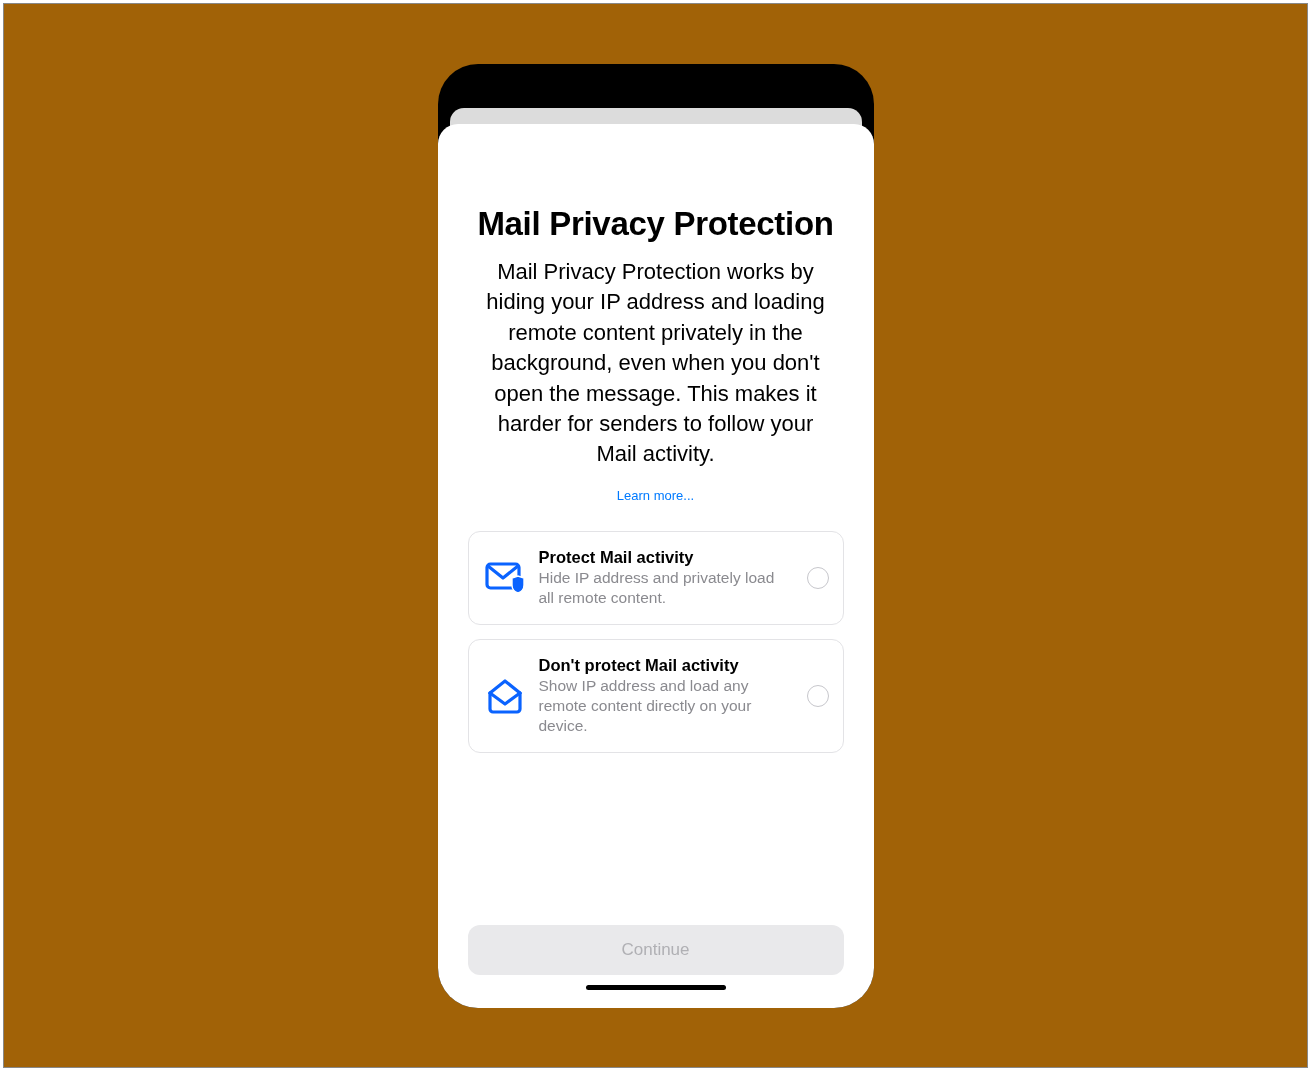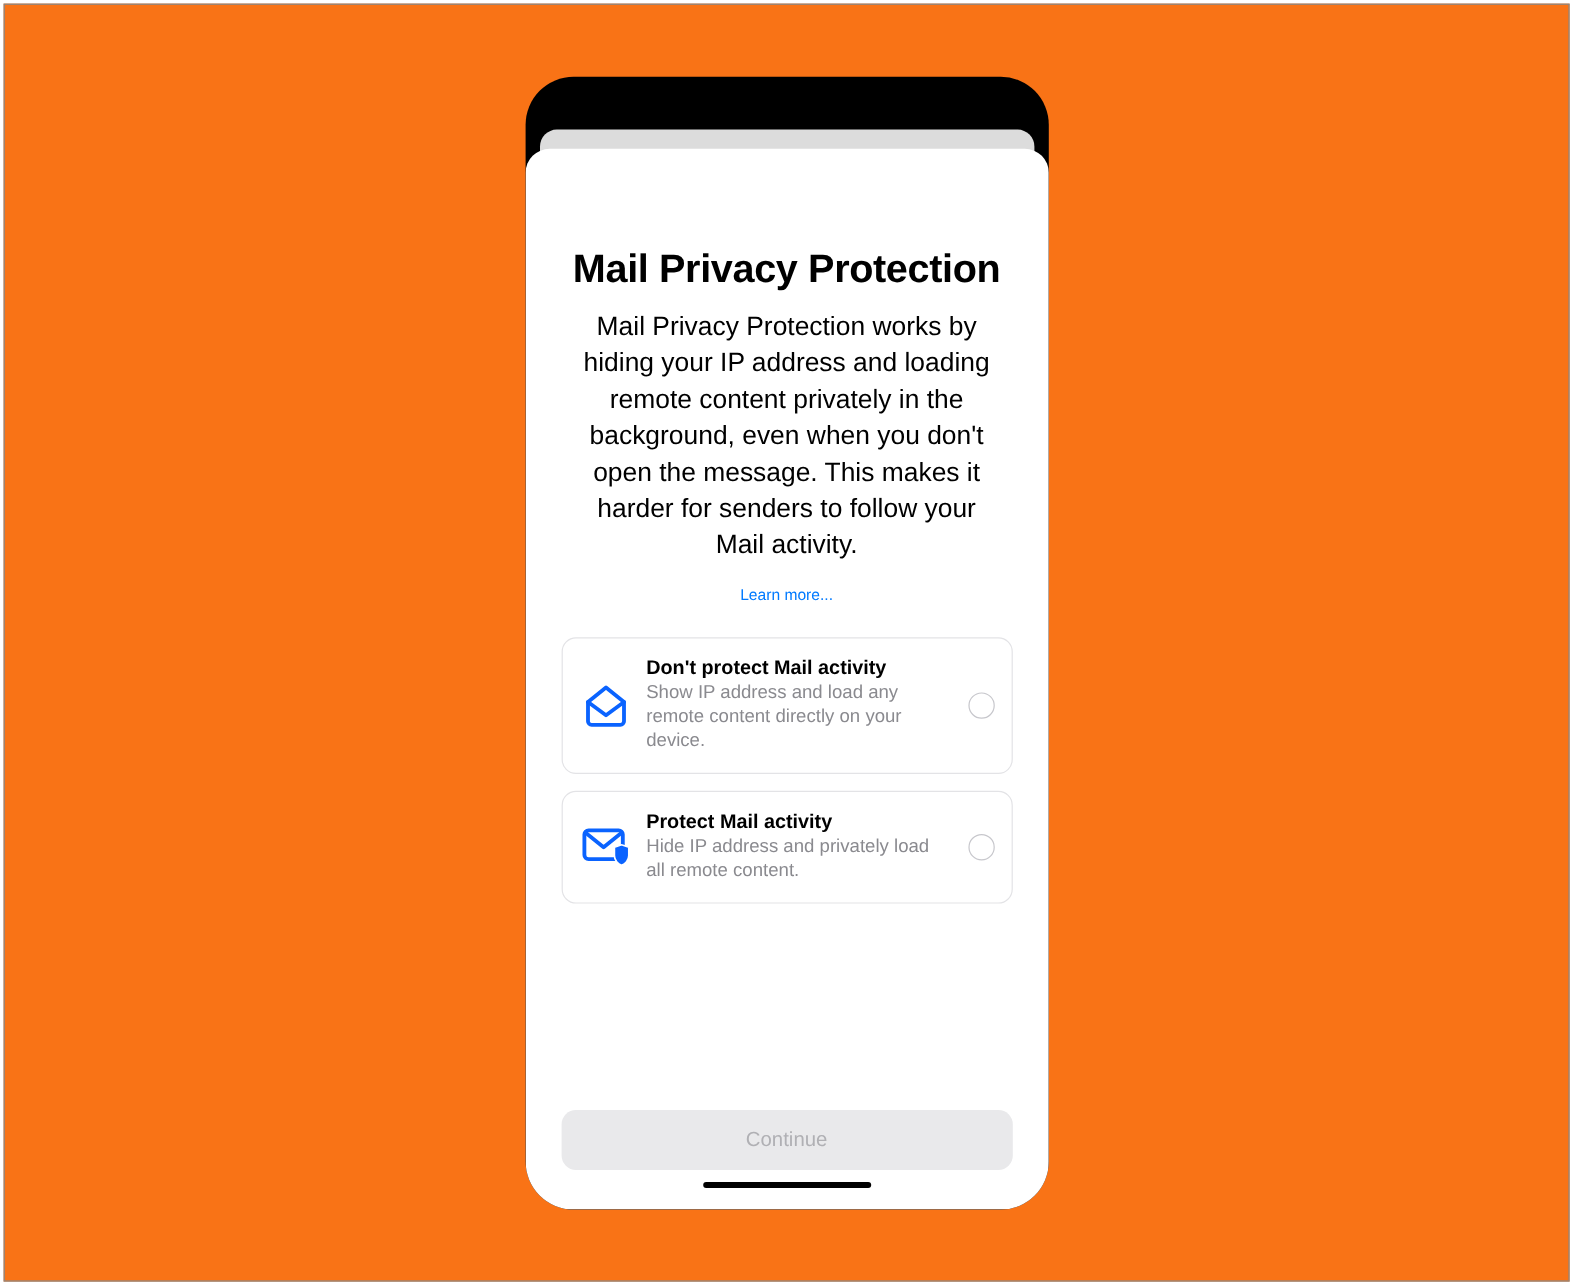--- a/index.html
+++ b/index.html
@@ -12,21 +12,21 @@
     justify-content: center;
   }
   .outer-frame {
     width: 1305px;
     height: 1065px;
     border: 1px solid #888;
     margin: 3px;
     display: flex;
     align-items: center;
     justify-content: center;
-    background: #f97316;
+    background: #a16207;
   }
   .phone {
     width: 436px;
     height: 944px;
     background: #000;
     border-radius: 40px;
     position: relative;
     overflow: hidden;
   }
   .sheet-behind {
@@ -164,44 +164,44 @@
         <h1 class="title">Mail Privacy Protection</h1>
 
         <p class="description">Mail Privacy Protection works by hiding your IP address and loading remote content privately in the background, even when you don't open the message. This makes it harder for senders to follow your Mail activity.</p>
 
         <a class="learn-more">Learn more...</a>
 
         <div class="options">
 
           <div class="option-card">
             <div class="option-icon">
+              <svg width="40" height="36" viewBox="0 0 40 36" fill="none">
+                <rect x="2" y="4" width="32" height="24" rx="3.5" stroke="#0a63ff" stroke-width="3.2" fill="none"></rect>
+                <path d="M3 6 L18 18 L33 6" stroke="#0a63ff" stroke-width="3.2" fill="none" stroke-linecap="round" stroke-linejoin="round"></path>
+                <path d="M27 18 L33 16 L39 18 L39 25 C39 29 36 32 33 33 C30 32 27 29 27 25 Z" fill="#0a63ff" stroke="#fff" stroke-width="1.4"></path>
+              </svg>
+            </div>
+            <div class="option-text">
+              <div class="option-title">Protect Mail activity</div>
+              <div class="option-sub">Hide IP address and privately load all remote content.</div>
+            </div>
+            <div class="radio"></div>
+          </div>
+
+          <div class="option-card">
+            <div class="option-icon">
               <svg width="40" height="40" viewBox="0 0 40 40" fill="none">
                 <path d="M5 17 L20 5 L35 17" stroke="#0a63ff" stroke-width="3.2" fill="none" stroke-linecap="round" stroke-linejoin="round"></path>
                 <path d="M5 17 L5 33 C5 34.7 6.3 36 8 36 L32 36 C33.7 36 35 34.7 35 33 L35 17" stroke="#0a63ff" stroke-width="3.2" fill="none" stroke-linejoin="round"></path>
                 <path d="M5 17 L20 28 L35 17" stroke="#0a63ff" stroke-width="3.2" fill="none" stroke-linecap="round" stroke-linejoin="round"></path>
               </svg>
             </div>
             <div class="option-text">
               <div class="option-title">Don't protect Mail activity</div>
               <div class="option-sub">Show IP address and load any remote content directly on your device.</div>
-            </div>
-            <div class="radio"></div>
-          </div>
-
-          <div class="option-card">
-            <div class="option-icon">
-              <svg width="40" height="36" viewBox="0 0 40 36" fill="none">
-                <rect x="2" y="4" width="32" height="24" rx="3.5" stroke="#0a63ff" stroke-width="3.2" fill="none"></rect>
-                <path d="M3 6 L18 18 L33 6" stroke="#0a63ff" stroke-width="3.2" fill="none" stroke-linecap="round" stroke-linejoin="round"></path>
-                <path d="M27 18 L33 16 L39 18 L39 25 C39 29 36 32 33 33 C30 32 27 29 27 25 Z" fill="#0a63ff" stroke="#fff" stroke-width="1.4"></path>
-              </svg>
-            </div>
-            <div class="option-text">
-              <div class="option-title">Protect Mail activity</div>
-              <div class="option-sub">Hide IP address and privately load all remote content.</div>
             </div>
             <div class="radio"></div>
           </div>
 
         </div>
       </div>
 
       <div class="footer">
         <button class="continue-btn">Continue</button>
         <div class="home-indicator"></div>

